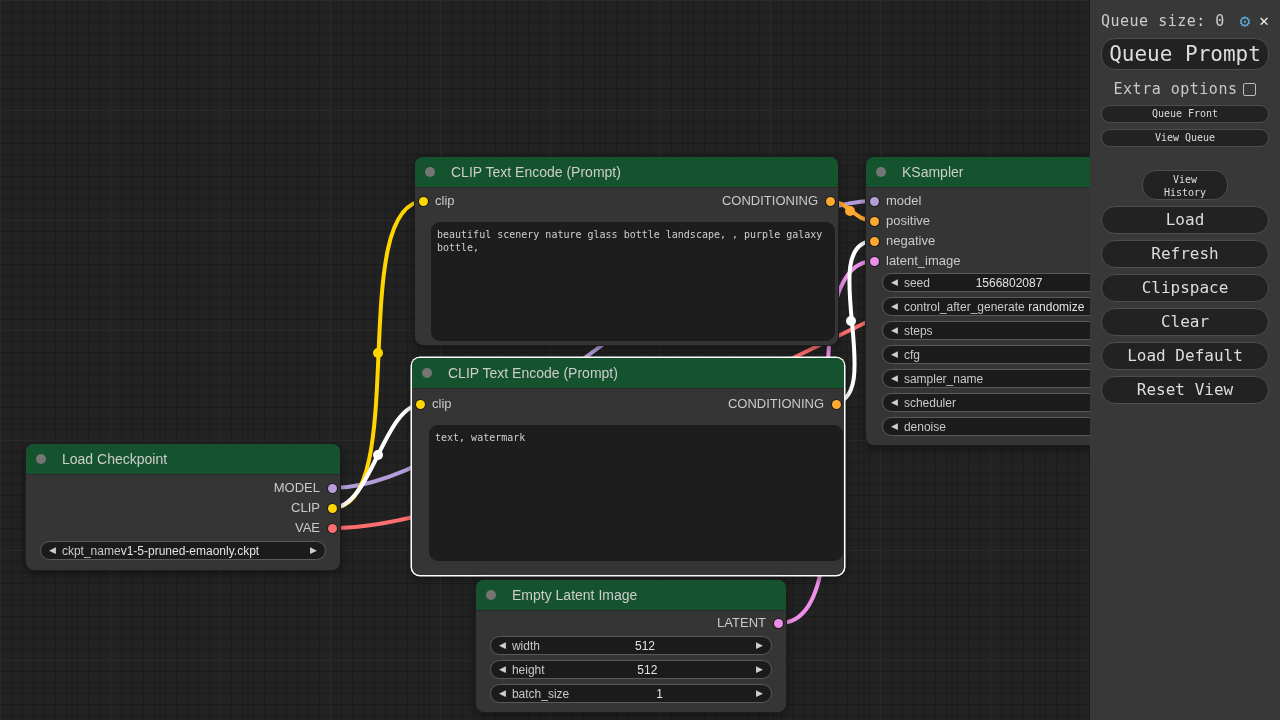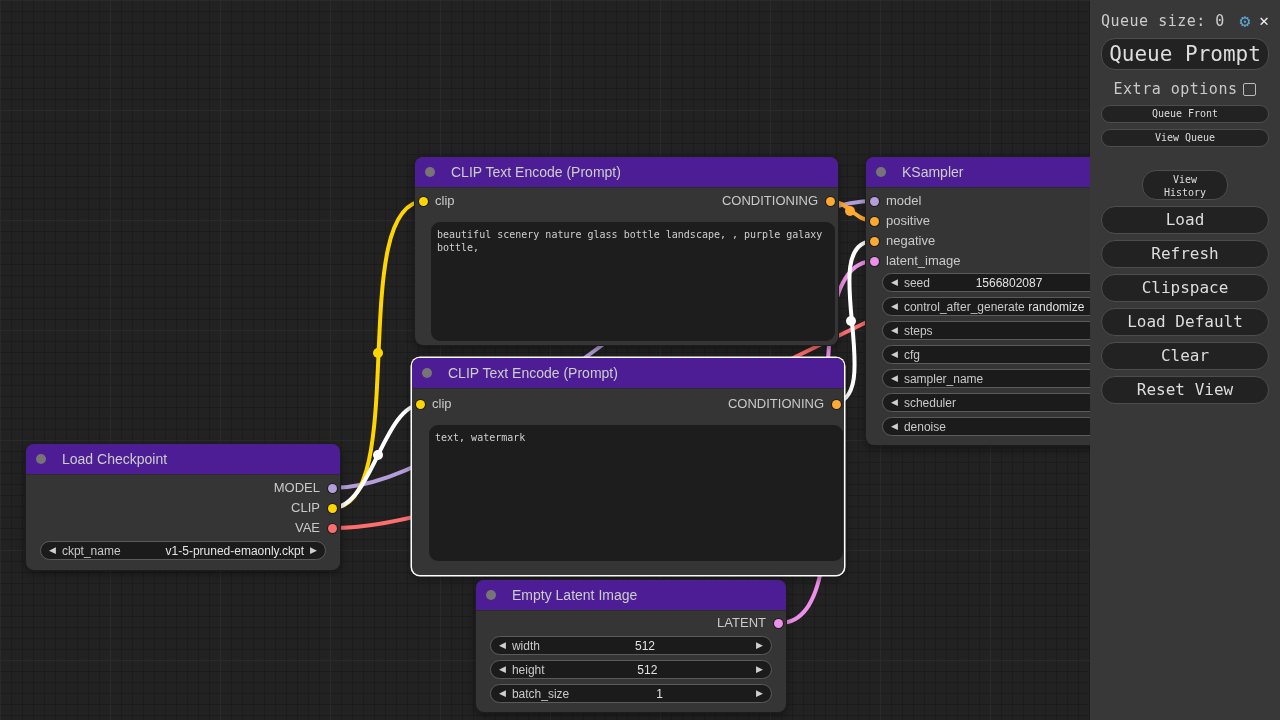--- a/index.html
+++ b/index.html
@@ -12,39 +12,39 @@
       linear-gradient(90deg,#1c1c1c 1px, transparent 1px);
     background-size:110px 110px,110px 110px,11px 11px,11px 11px;}
   
   #wires{position:absolute;inset:0;z-index:1;}
   #wires path{fill:none;stroke-width:4;stroke-linecap:round;}
   
   .node{position:absolute;z-index:2;background:#353535;border-radius:8px;
     box-shadow:0 0 0 1px #1d1d1d,0 3px 10px rgba(0,0,0,.45);color:#c9c9c9;}
   .node.selected{box-shadow:0 0 0 1.5px #ffffff,0 3px 10px rgba(0,0,0,.45);}
   .node-title{position:relative;height:30px;line-height:30px;padding-left:36px;
-    font-size:14px;color:#cdcdcd;border-bottom:1px solid #2b2b2b;background:#4c1d95;
+    font-size:14px;color:#cdcdcd;border-bottom:1px solid #2b2b2b;background:#14532d;
     border-radius:8px 8px 0 0;white-space:nowrap;overflow:hidden;}
   .title-dot{position:absolute;left:10px;top:10px;width:10px;height:10px;border-radius:50%;background:#757575;}
   .port{position:absolute;height:14px;line-height:14px;font-size:13px;color:#c9c9c9;white-space:nowrap;}
   .port .dot{position:absolute;top:2.5px;width:9px;height:9px;border-radius:50%;
     box-shadow:0 0 0 1px rgba(0,0,0,.45);}
   .port.in{left:0;padding-left:20px;}
   .port.in .dot{left:3.5px;}
   .port.out{right:0;padding-right:20px;text-align:right;}
   .port.out .dot{right:3.5px;}
   .p-model{background:#B39DDB;}.p-clip{background:#FFD500;}.p-vae{background:#FF6E6E;}
   .p-cond{background:#FFA931;}.p-latent{background:#EE8FEA;}
   .widget{position:absolute;height:19px;background:#1b1b1b;border:1px solid #5a5a5a;
     border-radius:10px;display:flex;align-items:center;font-size:12px;color:#c9c9c9;
     padding:0 8px;box-sizing:border-box;}
   .widget .arr{font-size:9px;color:#cfcfcf;flex:0 0 auto;line-height:19px;}
   .widget .wlabel{margin-left:6px;flex:0 0 auto;}
   .widget .wvalue{flex:1 1 auto;text-align:center;margin-right:6px;color:#e3e3e3;white-space:nowrap;}
-  .widget .wvalue.center{text-align:right;}
+  .widget .wvalue.center{text-align:left;}
   .textbox{position:absolute;background:#1d1d1d;border-radius:9px;padding:6px;
     box-sizing:border-box;font-family:"DejaVu Sans Mono",monospace;font-size:10px;
     line-height:1.3;color:#cfcfcf;white-space:pre-wrap;word-break:break-word;overflow:hidden;margin-left:7px;}
   
   #sidebar{position:absolute;top:0;right:0;width:190px;height:720px;z-index:5;
     background:#383838;font-family:"DejaVu Sans Mono",monospace;color:#d4d4d4;
     box-sizing:border-box;padding:0 11px;}
   .sb-row1{display:flex;align-items:center;margin-top:10px;height:22px;}
   .sb-queue-size{font-size:15px;color:#cccccc;flex:1 1 auto;letter-spacing:.5px;}
   .sb-gear{font-size:18px;color:#5ba7d6;cursor:pointer;margin-right:9px;line-height:20px;}
@@ -246,18 +246,18 @@
     </div>
     <div class="sb-smallrow">
       <div class="btn btn-small">Queue Front</div>
       <div class="btn btn-small">View Queue</div>
     </div>
     <div class="btn btn-history" style="white-space:pre-line;margin-top:23px;">View
 History</div>
     <div class="btn btn-main">Load</div>
     <div class="btn btn-main">Refresh</div>
     <div class="btn btn-main">Clipspace</div>
+    <div class="btn btn-main">Clear</div>
     <div class="btn btn-main">Load Default</div>
-    <div class="btn btn-main">Clear</div>
     <div class="btn btn-main">Reset View</div>
   </div>
 
 </div>
 
 </body></html>

